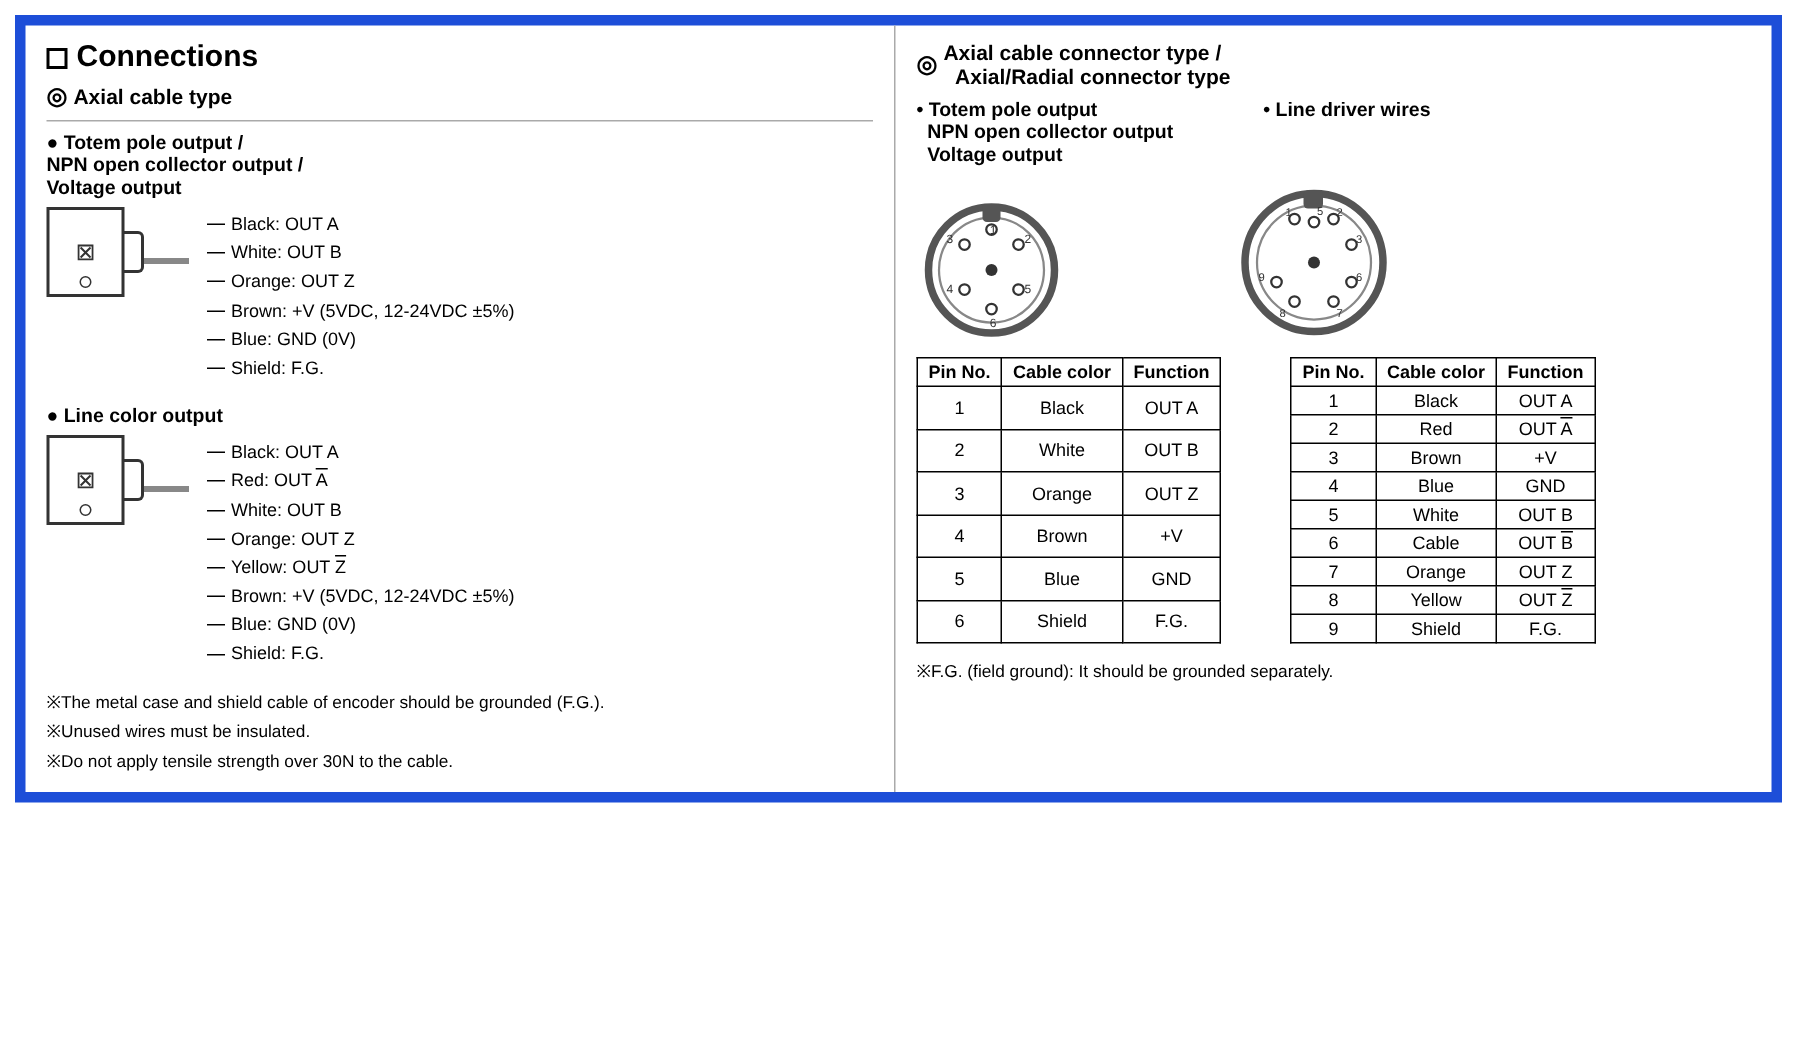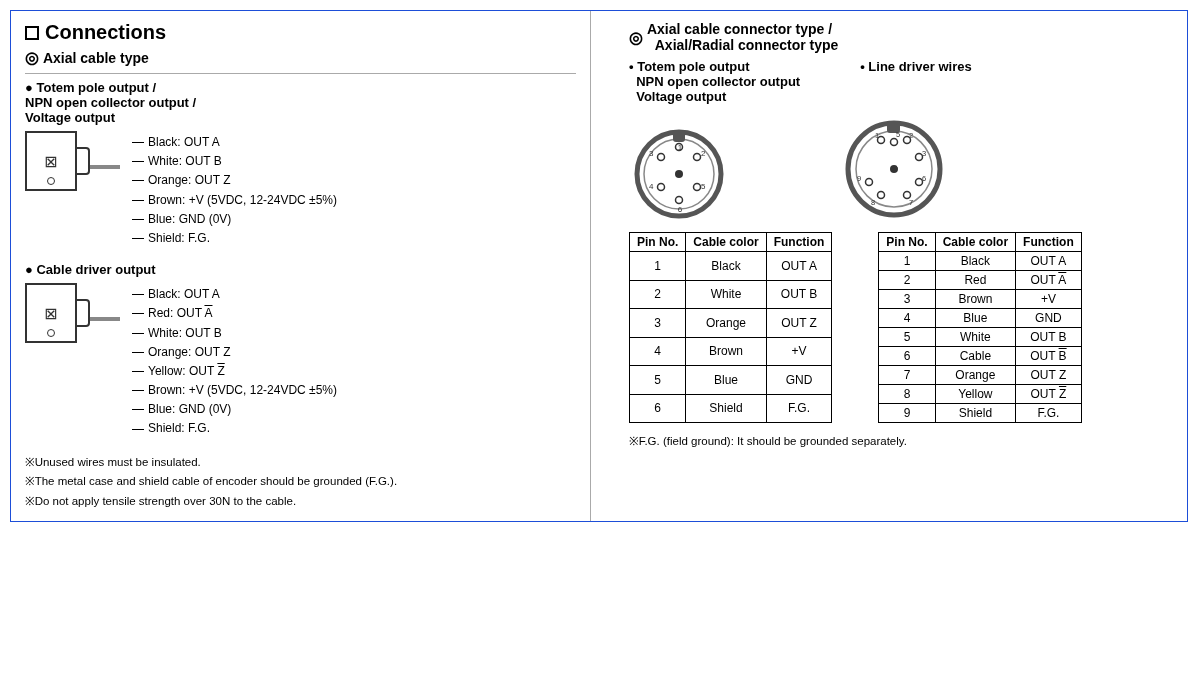--- a/index.html
+++ b/index.html
@@ -8,22 +8,21 @@
       font-size: 13px;
       background: #fff;
       color: #000;
       width: 1198px;
       min-height: 693px;
       padding: 10px;
     }
     .main-container {
       display: flex;
       width: 100%;
-      border: 1px solid #1d4ed8;
-      gap: 24px;
+      border: 7px solid #1d4ed8;
     }
     .left-panel {
       flex: 0 0 580px;
       border-right: 1px solid #aaa;
       padding: 10px 14px;
     }
     .right-panel {
       flex: 1;
       padding: 10px 14px;
     }
@@ -228,21 +227,21 @@
           </div>
           <div class="wire-label-item">
             <div class="wire-dash"></div>
             <span>Shield: F.G.</span>
           </div>
         </div>
       </div>
     </div>
 
     <div class="bullet-section">
-      <div class="bullet-title">● Cable driver output</div>
+      <div class="bullet-title">● Line color output</div>
       <div class="wire-diagram">
         <div class="encoder-box">
           <div class="enc-body">
             <span class="x-mark">⊠</span>
             <div class="circle-small"></div>
           </div>
           <div class="enc-connector"></div>
           <div class="enc-cable"></div>
         </div>
         <div class="wire-labels">
@@ -276,22 +275,22 @@
           </div>
           <div class="wire-label-item">
             <div class="wire-dash"></div>
             <span>Shield: F.G.</span>
           </div>
         </div>
       </div>
     </div>
 
     <div class="notes">
+      <div>※The metal case and shield cable of encoder should be grounded (F.G.).</div>
       <div>※Unused wires must be insulated.</div>
-      <div>※The metal case and shield cable of encoder should be grounded (F.G.).</div>
       <div>※Do not apply tensile strength over 30N to the cable.</div>
     </div>
   </div>
 
   <div class="right-panel">
     <div class="subtitle">
       <span class="circle-icon">◎</span>
       <span><strong>Axial cable connector type /<br>&nbsp;&nbsp;Axial/Radial connector type</strong></span>
     </div>
 

